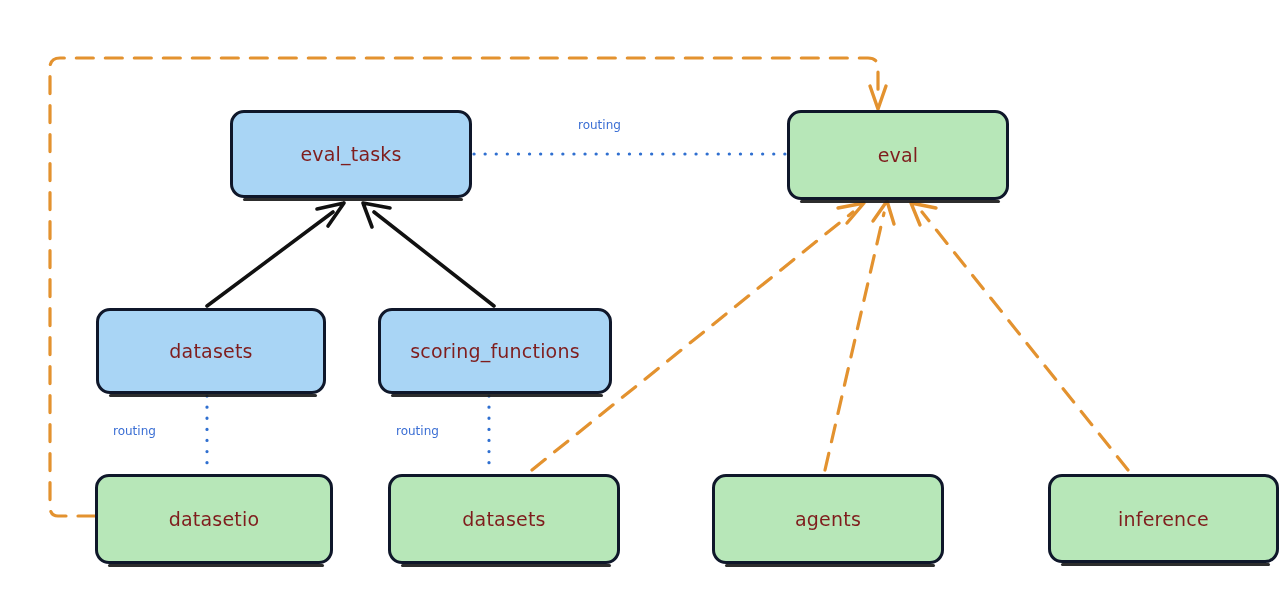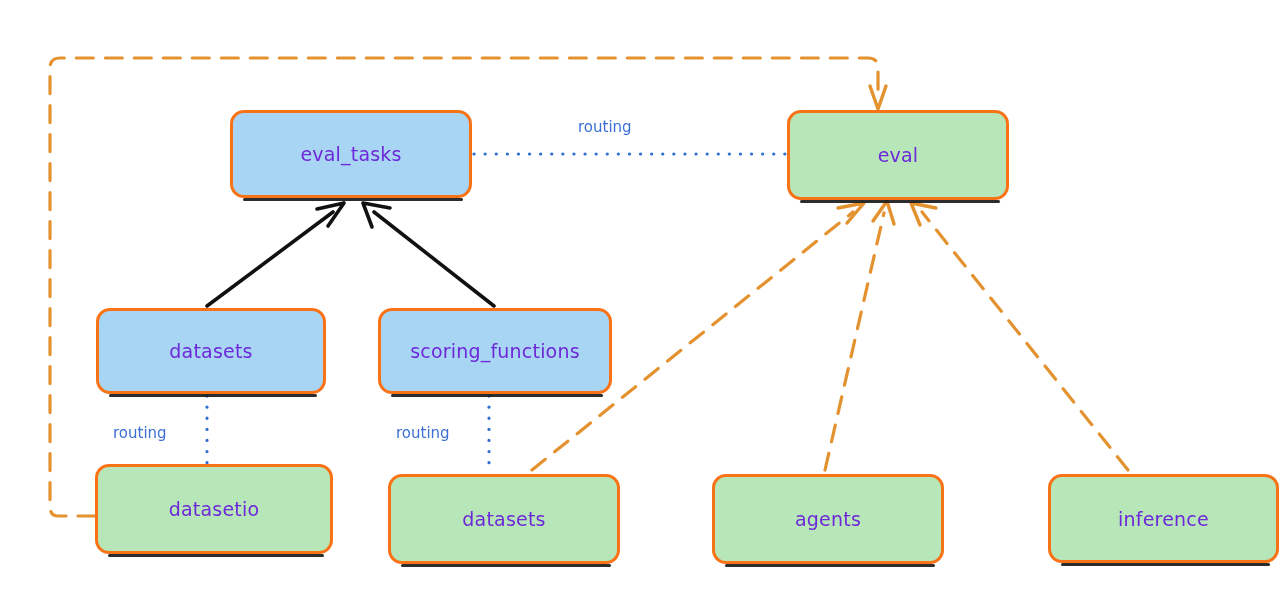--- a/index.html
+++ b/index.html
@@ -23,28 +23,28 @@
   svg.layer {
     position: absolute;
     top: 0;
     left: 0;
     width: 1280px;
     height: 596px;
   }
   .node {
     position: absolute;
     box-sizing: border-box;
-    border: 3px solid #f97316;
+    border: 3px solid #0f172a;
     border-radius: 14px;
     display: flex;
     align-items: center;
     justify-content: center;
     font-family: "DejaVu Sans", sans-serif;
     font-size: 19px;
-    color: #6d28d9;
+    color: #7f1d1d;
     letter-spacing: 0.2px;
     z-index: 3;
   }
   .node.blue  { background: #a9d5f5; }
   .node.green { background: #b7e7b8; }
   .node .node-label {
     pointer-events: none;
     white-space: nowrap;
   }
   
@@ -56,21 +56,21 @@
     bottom: -6px;
     height: 3px;
     background: #1b1b1b;
     border-radius: 3px;
     opacity: .92;
   }
   .edge-label {
     position: absolute;
     color: #3b6fd4;
     font-family: "DejaVu Sans", sans-serif;
-    font-size: 15px;
+    font-size: 12px;
     white-space: nowrap;
     z-index: 4;
   }
 </style>
 </head>
 <body>
 
 <div id="diagram-root">
 
   <svg class="layer" viewBox="0 0 1280 596">
@@ -127,21 +127,21 @@
   </div>
 
   <div class="node blue" style="left:96px; top:308px; width:230px; height:86px;">
     <span class="node-label">datasets</span>
   </div>
 
   <div class="node blue" style="left:378px; top:308px; width:234px; height:86px;">
     <span class="node-label">scoring_functions</span>
   </div>
 
-  <div class="node green" style="left:95px; top:464px; width:238px; height:90px;">
+  <div class="node green" style="left:95px; top:474px; width:238px; height:90px;">
     <span class="node-label">datasetio</span>
   </div>
 
   <div class="node green" style="left:388px; top:474px; width:232px; height:90px;">
     <span class="node-label">datasets</span>
   </div>
 
   <div class="node green" style="left:712px; top:474px; width:232px; height:90px;text-align:center;">
     <span class="node-label">agents</span>
   </div>

